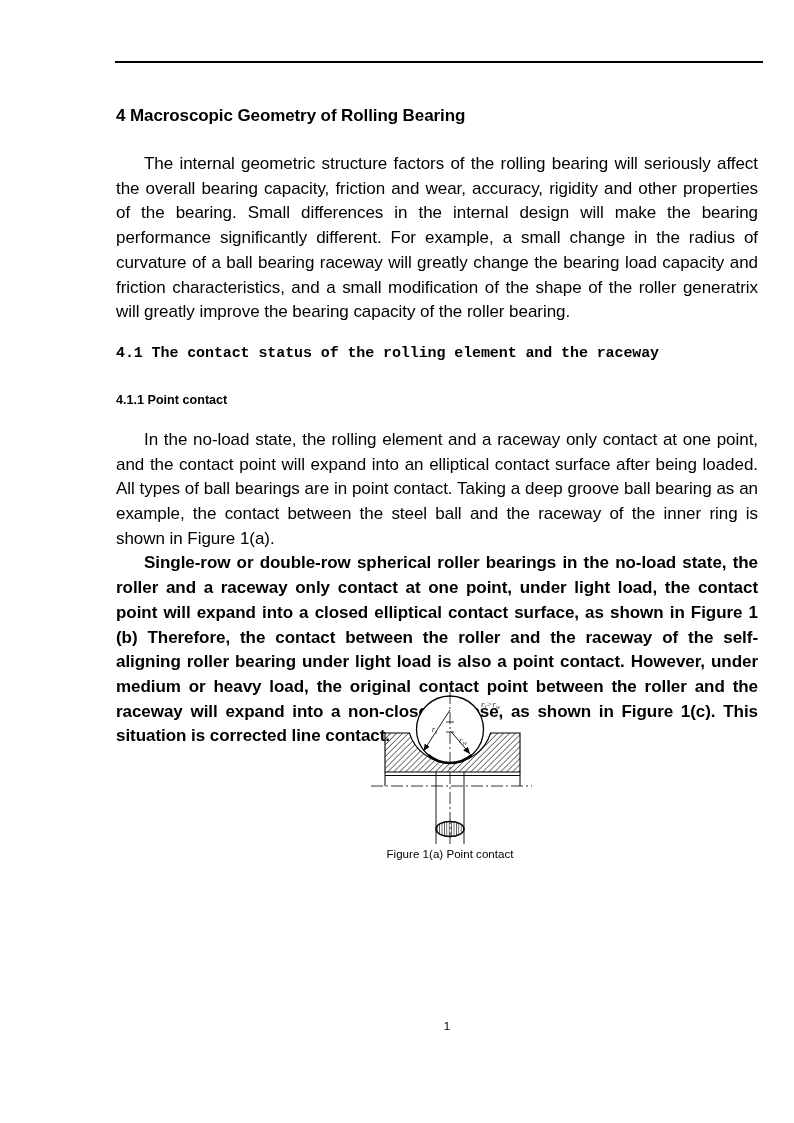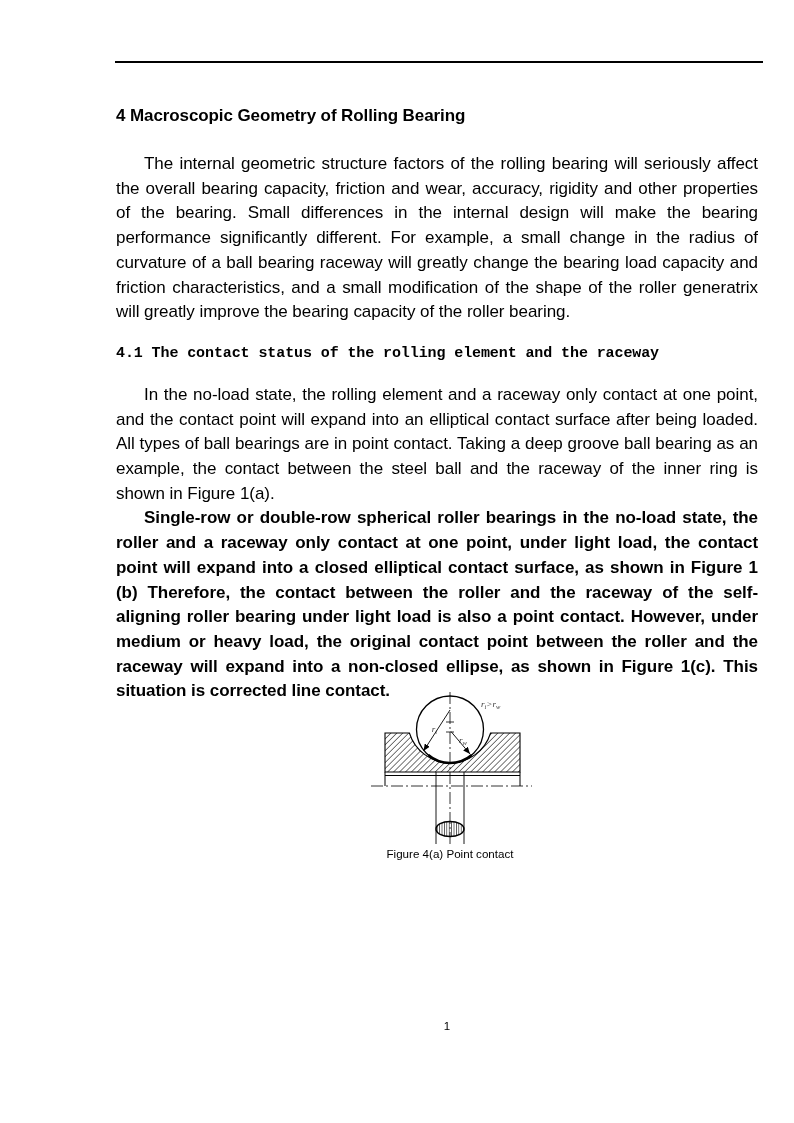--- a/index.html
+++ b/index.html
@@ -98,20 +98,21 @@
 <body>
 
 <div class="page">
 
   <div class="top-rule"></div>
 
   <div class="content">
     <h1>4 Macroscopic Geometry of Rolling Bearing</h1>
     <p class="para1">The internal geometric structure factors of the rolling bearing will seriously affect the overall bearing capacity, friction and wear, accuracy, rigidity and other properties of the bearing. Small differences in the internal design will make the bearing performance significantly different. For example, a small change in the radius of curvature of a ball bearing raceway will greatly change the bearing load capacity and friction characteristics, and a small modification of the shape of the roller generatrix will greatly improve the bearing capacity of the roller bearing.</p>
     <h2>4.1 The contact status of the rolling element and the raceway</h2>
+    <h3>4.1.1 Point contact</h3>
     <p class="para2">In the no-load state, the rolling element and a raceway only contact at one point, and the contact point will expand into an elliptical contact surface after being loaded. All types of ball bearings are in point contact. Taking a deep groove ball bearing as an example, the contact between the steel ball and the raceway of the inner ring is shown in Figure 1(a).</p>
     <p class="para3">Single-row or double-row spherical roller bearings in the no-load state, the roller and a raceway only contact at one point, under light load, the contact point will expand into a closed elliptical contact surface, as shown in Figure 1 (b) Therefore, the contact between the roller and the raceway of the self-aligning roller bearing under light load is also a point contact. However, under medium or heavy load, the original contact point between the roller and the raceway will expand into a non-closed ellipse, as shown in Figure 1(c). This situation is corrected line contact.</p>
   </div>
 
   <svg class="figure-svg" viewBox="323 680 184 166" xmlns="http://www.w3.org/2000/svg">
     <defs>
       <pattern id="hatch" patternUnits="userSpaceOnUse" width="4.2" height="4.2" patternTransform="rotate(45)">
         <line x1="2.1" y1="0" x2="2.1" y2="4.2" stroke="#555" stroke-width="0.8"></line>
       </pattern>
       <pattern id="vhatch" patternUnits="userSpaceOnUse" width="2.4" height="16">
@@ -144,17 +145,17 @@
     <text class="fig-label" x="419" y="743"><tspan>r</tspan><tspan class="sub" dy="1.8">w</tspan></text>
 
     <text class="fig-label" x="441" y="707"><tspan>r</tspan><tspan class="sub" dy="1.8">i</tspan><tspan dy="-1.8">&gt;</tspan><tspan>r</tspan><tspan class="sub" dy="1.8">w</tspan></text>
 
     <line x1="396" y1="772" x2="396" y2="844" stroke="#000" stroke-width="0.9"></line>
     <line x1="424" y1="772" x2="424" y2="844" stroke="#000" stroke-width="0.9"></line>
 
     <ellipse cx="410" cy="829" rx="14" ry="7.5" fill="url(#vhatch)" stroke="#000" stroke-width="1.4"></ellipse>
   </svg>
 
-  <div class="figure-caption">Figure 4(a) Point contact</div>
+  <div class="figure-caption">Figure 1(a) Point contact</div>
 
   <div class="page-number">1</div>
 
 </div>
 
 </body></html>

